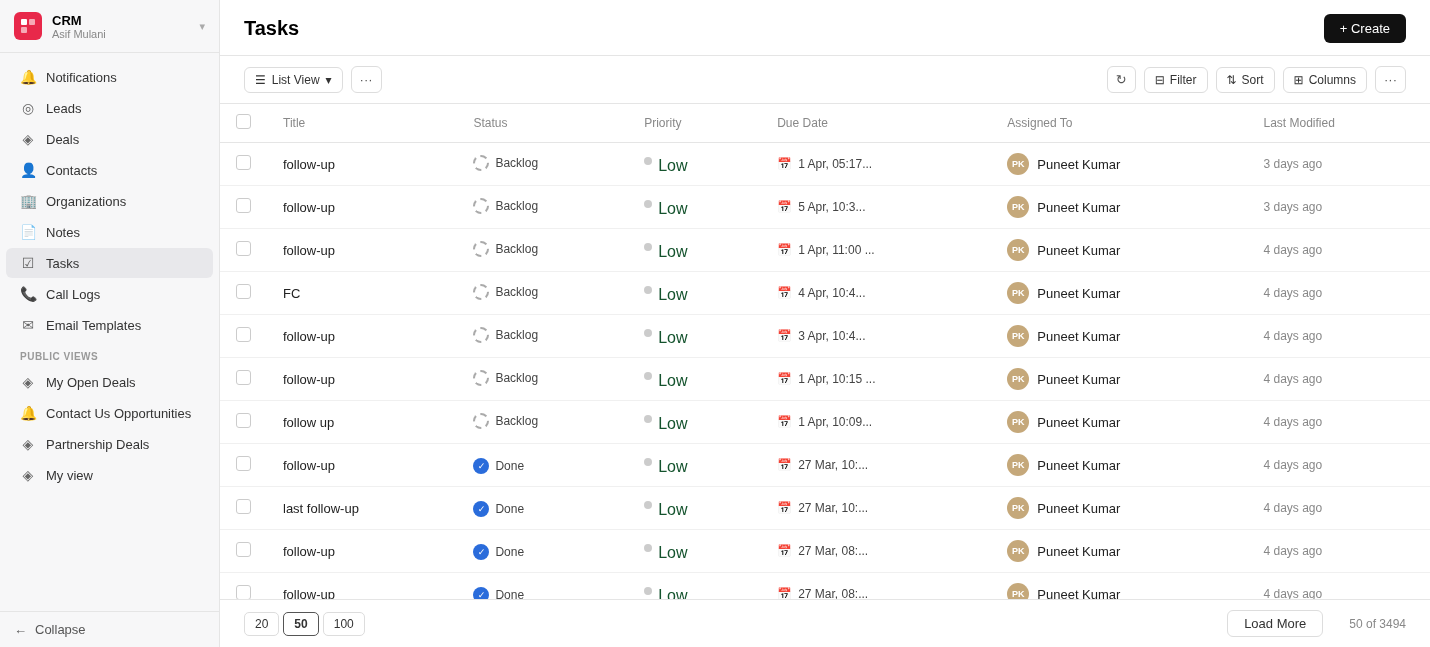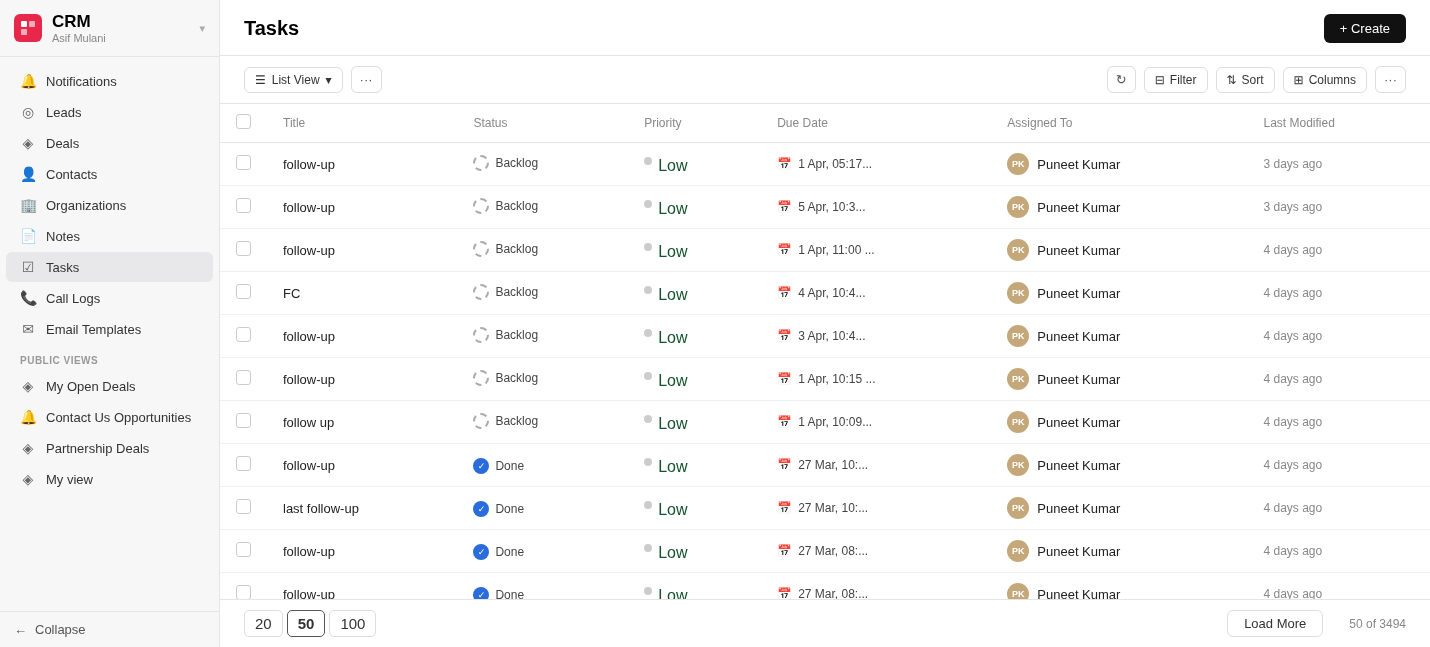--- a/index.html
+++ b/index.html
@@ -23,21 +23,21 @@
       border-bottom: 1px solid #e5e5e5;
       cursor: pointer;
     }
     .app-logo {
       width: 28px; height: 28px;
       background: #e8284a;
       border-radius: 6px;
       display: flex; align-items: center; justify-content: center;
       color: white; font-weight: bold; font-size: 13px;
     }
-    .sidebar-app-name { font-weight: 600; font-size: 17px; }
+    .sidebar-app-name { font-weight: 600; font-size: 13px; }
     .sidebar-user { font-size: 11px; color: #888; }
     .sidebar-header-text { flex: 1; }
     .sidebar-chevron { color: #aaa; font-size: 11px; }
 
     .sidebar-nav { flex: 1; overflow-y: auto; padding: 8px 0; }
     .sidebar-item {
       display: flex; align-items: center; gap: 10px;
       padding: 7px 14px;
       cursor: pointer;
       color: #333;
@@ -171,21 +171,21 @@
 
     
     #table-footer {
       border-top: 1px solid #e5e5e5;
       padding: 10px 24px;
       display: flex; align-items: center; justify-content: space-between;
     }
     .page-size-btns { display: flex; gap: 4px; }
     .page-size-btn {
       padding: 4px 10px; border: 1px solid #ddd; border-radius: 5px;
-      background: #fff; cursor: pointer; font-size: 15px; color: #333;
+      background: #fff; cursor: pointer; font-size: 12px; color: #333;
     }
     .page-size-btn.active { background: #fff; border-color: #555; font-weight: 600; }
     .footer-right { display: flex; align-items: center; gap: 26px; }
     .load-more-btn {
       padding: 5px 16px; border: 1px solid #ddd; border-radius: 6px;
       background: #fff; cursor: pointer; font-size: 13px; color: #333;
     }
     .record-count { font-size: 12px; color: #888; }
   </style>
 </head>

